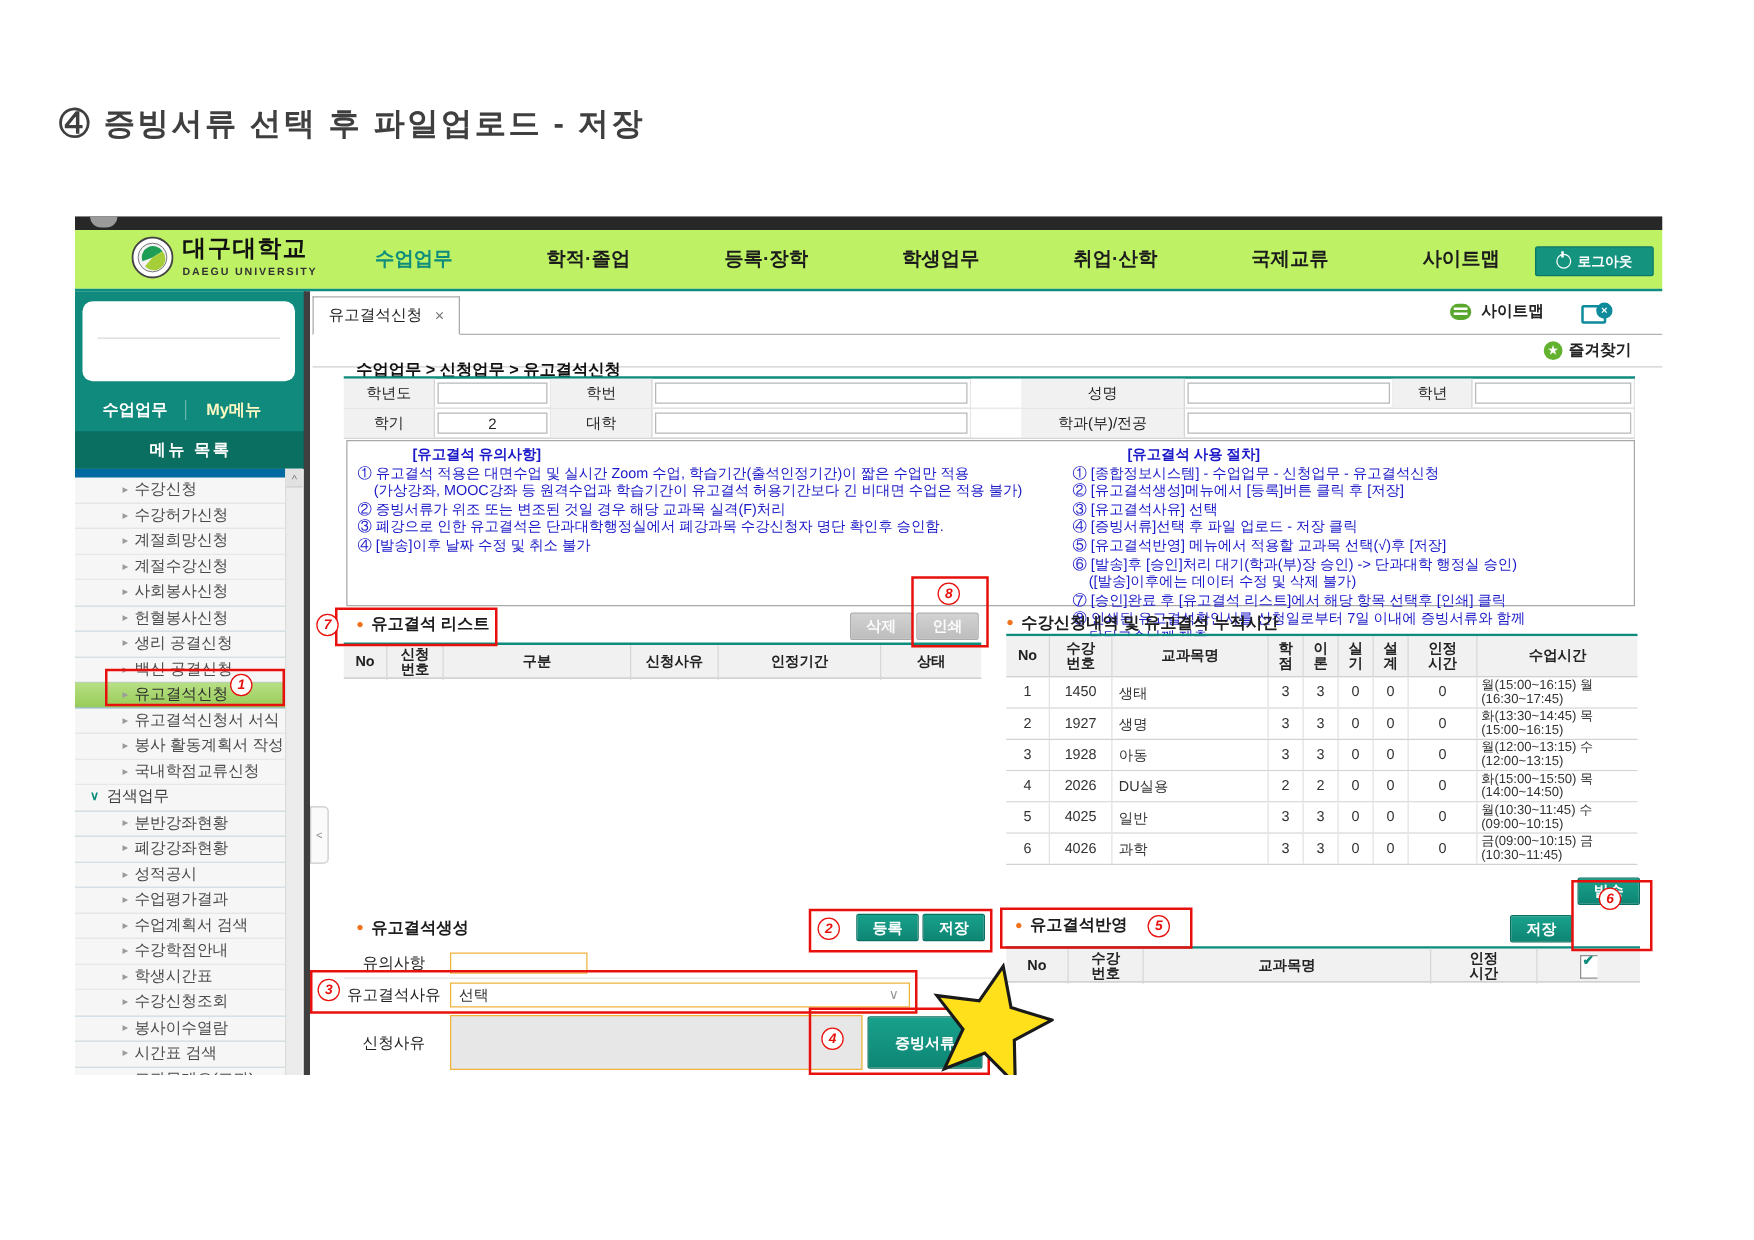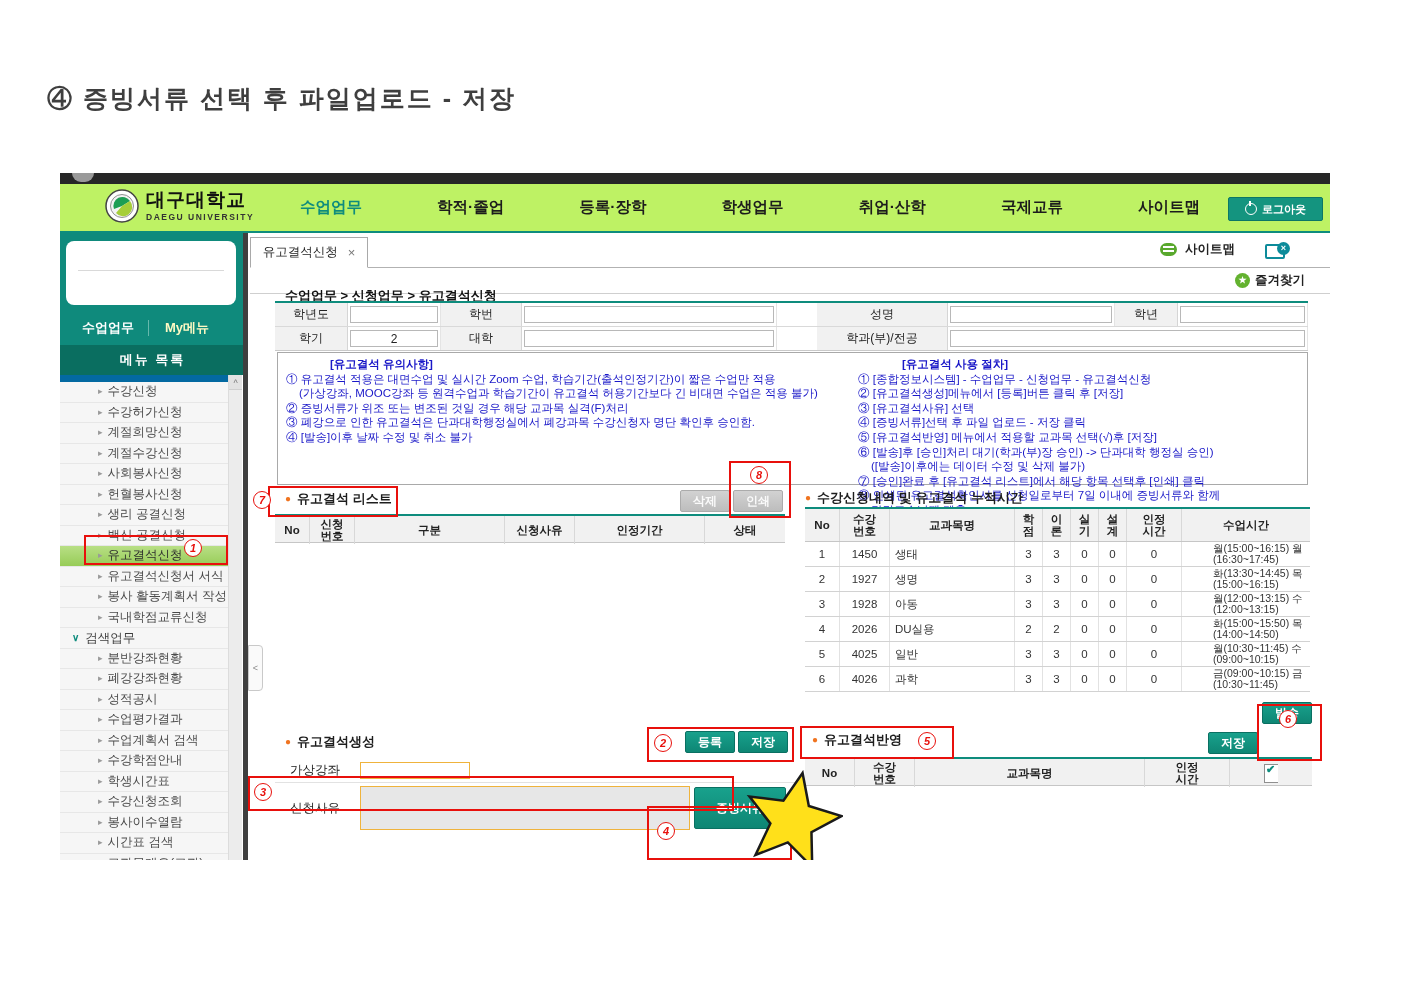--- a/index.html
+++ b/index.html
@@ -84,21 +84,21 @@
   .t-list{position:absolute;left:215px;top:341px;width:510px;border-top:2px solid #0e8c7d;}
   .thead{display:grid;background:#f1f1f1;border-bottom:1px solid #c6c6c6;}
   .thead span{border-right:1px solid #d8d8d8;text-align:center;font-weight:bold;font-size:11.5px;line-height:12px;color:#222;white-space:pre-line;display:flex;align-items:center;justify-content:center;padding:2px 0;}
   .thead span:last-child{border-right:none;}
   .t-list .thead{grid-template-columns:35px 45px 150px 70px 130px 1fr;height:26px;}
   
   .t-course{position:absolute;left:745px;top:334px;width:505px;border-top:2px solid #0e8c7d;}
   .t-course .thead{grid-template-columns:35px 50px 125px 28px 28px 28px 28px 55px 1fr;height:32px;}
   .trow{display:grid;grid-template-columns:35px 50px 125px 28px 28px 28px 28px 55px 1fr;border-bottom:1px solid #d2d2d2;min-height:24px;background:#fff;}
   .trow span{border-right:1px solid #e2e2e2;font-size:11.5px;color:#333;display:flex;align-items:center;justify-content:center;}
-  .trow span:last-child{border-right:none;margin-left:28px;}
+  .trow span:last-child{border-right:none;}
   .trow .nm{justify-content:flex-start;padding-left:5px;}
   .trow .tm{justify-content:flex-start;padding-left:3px;font-size:10.5px;line-height:11.5px;white-space:normal;text-align:left;}
   
   .cform{position:absolute;left:215px;top:585px;width:520px;}
   .crow{display:flex;align-items:center;}
   .clabel{width:80px;font-size:12.5px;color:#222;text-align:center;flex:none;}
   .oinput{border:1px solid #efb33c;background:#fff;height:17px;box-sizing:border-box;}
   .osel{border:1px solid #efb33c;background:#fff;height:20px;box-sizing:border-box;position:relative;font-size:12px;color:#333;display:flex;align-items:center;padding-left:6px;cursor:pointer;}
   .osel .chev{position:absolute;right:8px;top:2px;color:#9a9a9a;font-size:11px;}
   .otext{border:1px solid #efb33c;background:#e7e7e7;box-sizing:border-box;}
@@ -394,22 +394,29 @@
           </div>
         </div>
     </div>
 
     <div style="position:absolute;left:225px;top:560px;" class="sec-title">유고결석생성</div>
     <div class="btn" style="position:absolute;left:625px;top:558px;width:24px;">등록</div>
     <div class="btn" style="position:absolute;left:678px;top:558px;width:24px;">저장</div>
 
     <div class="cform">
       <div class="crow" style="height:24px;border-bottom:1px solid #e2e2e2;">
-        <span class="clabel">가상강좌</span>
+        <span class="clabel">유의사항</span>
         <span class="oinput" style="width:110px;margin-left:5px;"></span>
+      </div>
+      <div class="crow" style="height:26px;">
+        <span class="clabel">유고결석사유</span>
+        <span class="osel" style="width:368px;margin-left:5px;">
+          <span>선택</span>
+          <span class="chev">∨</span>
+        </span>
       </div>
       <div class="crow" style="height:50px;">
         <span class="clabel">신청사유</span>
         <span class="otext" style="width:330px;height:44px;margin-left:5px;"></span>
         <span class="btn" style="width:66px;height:40px;margin-left:4px;">증빙서류</span>
       </div>
       <div class="crow" style="height:24px;">
         
         
         

